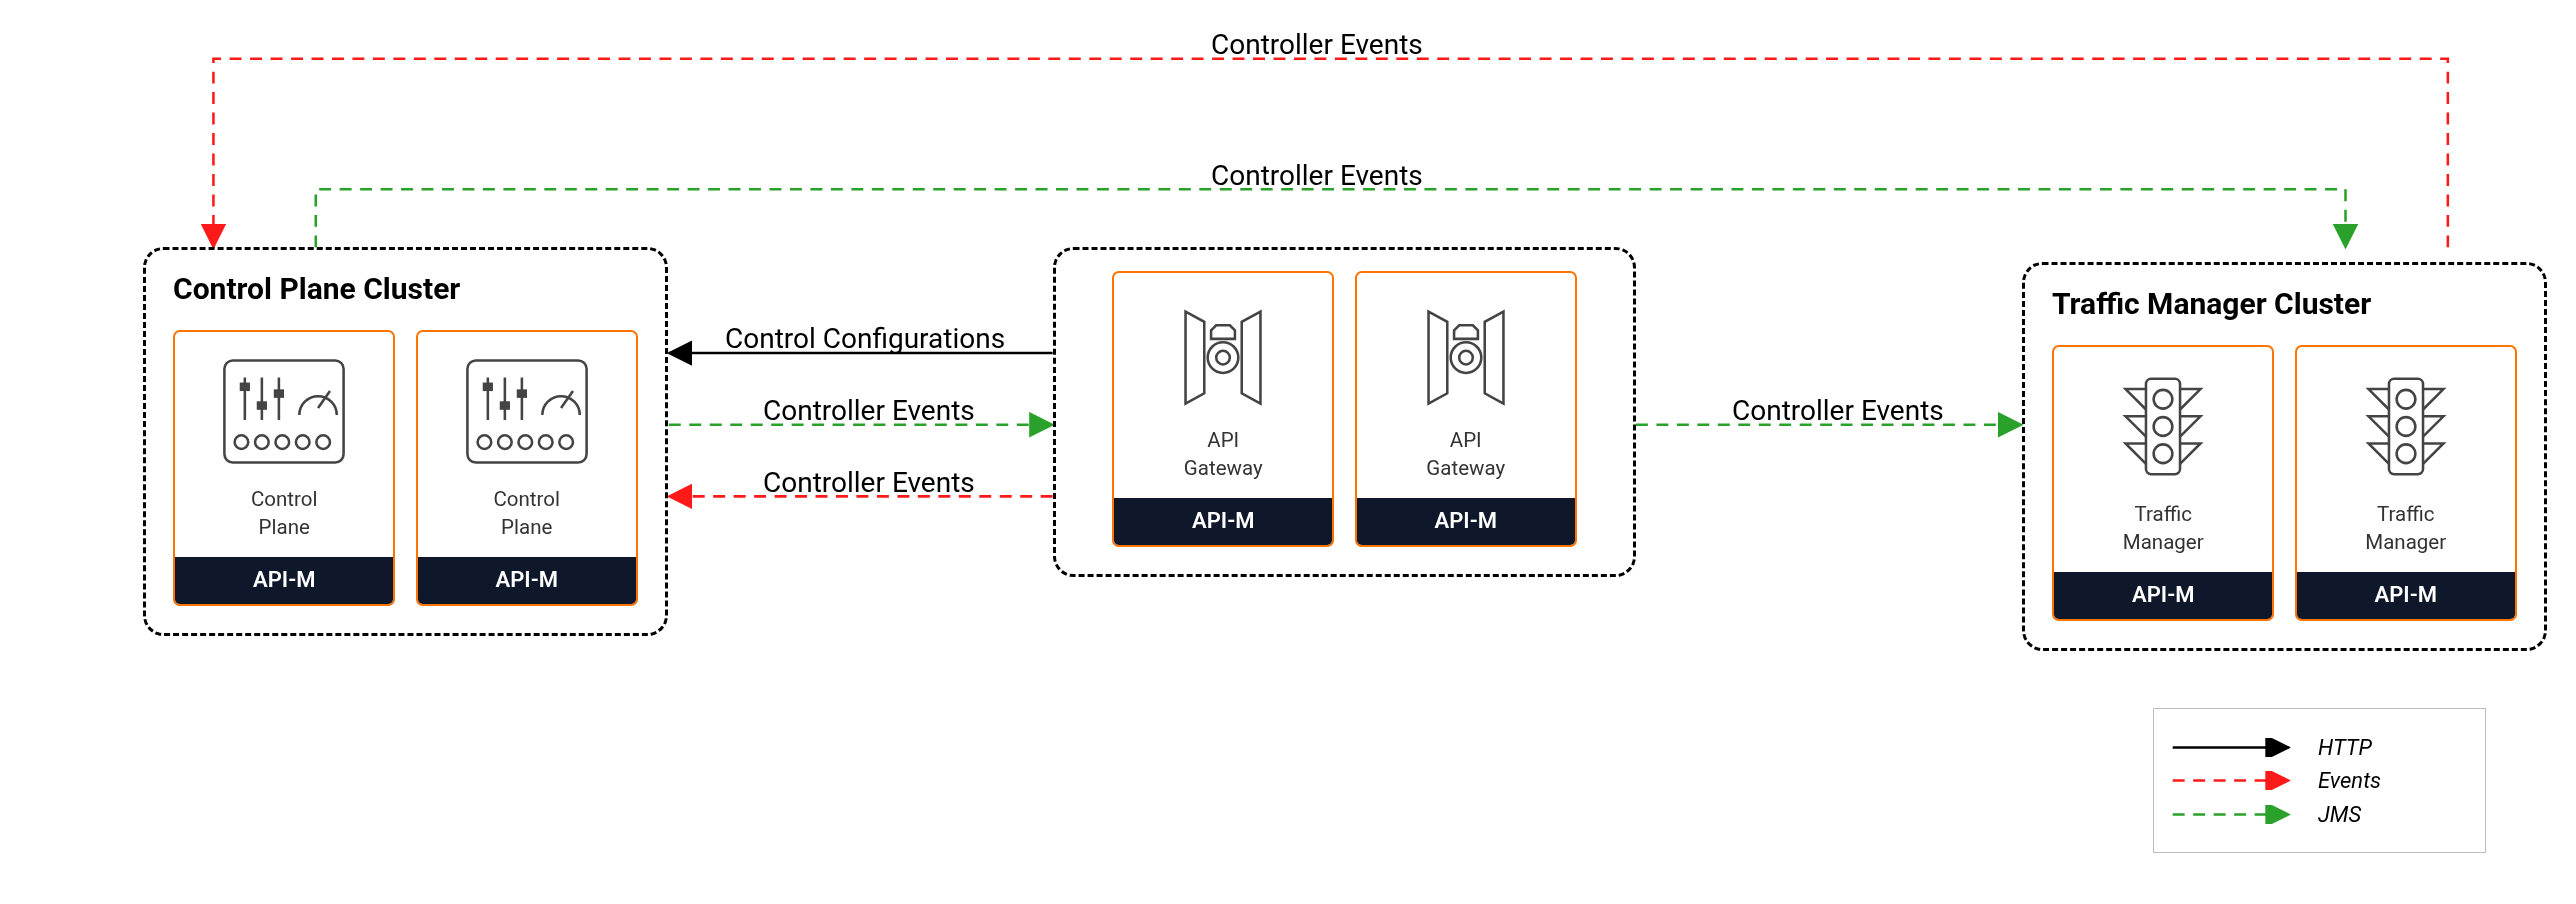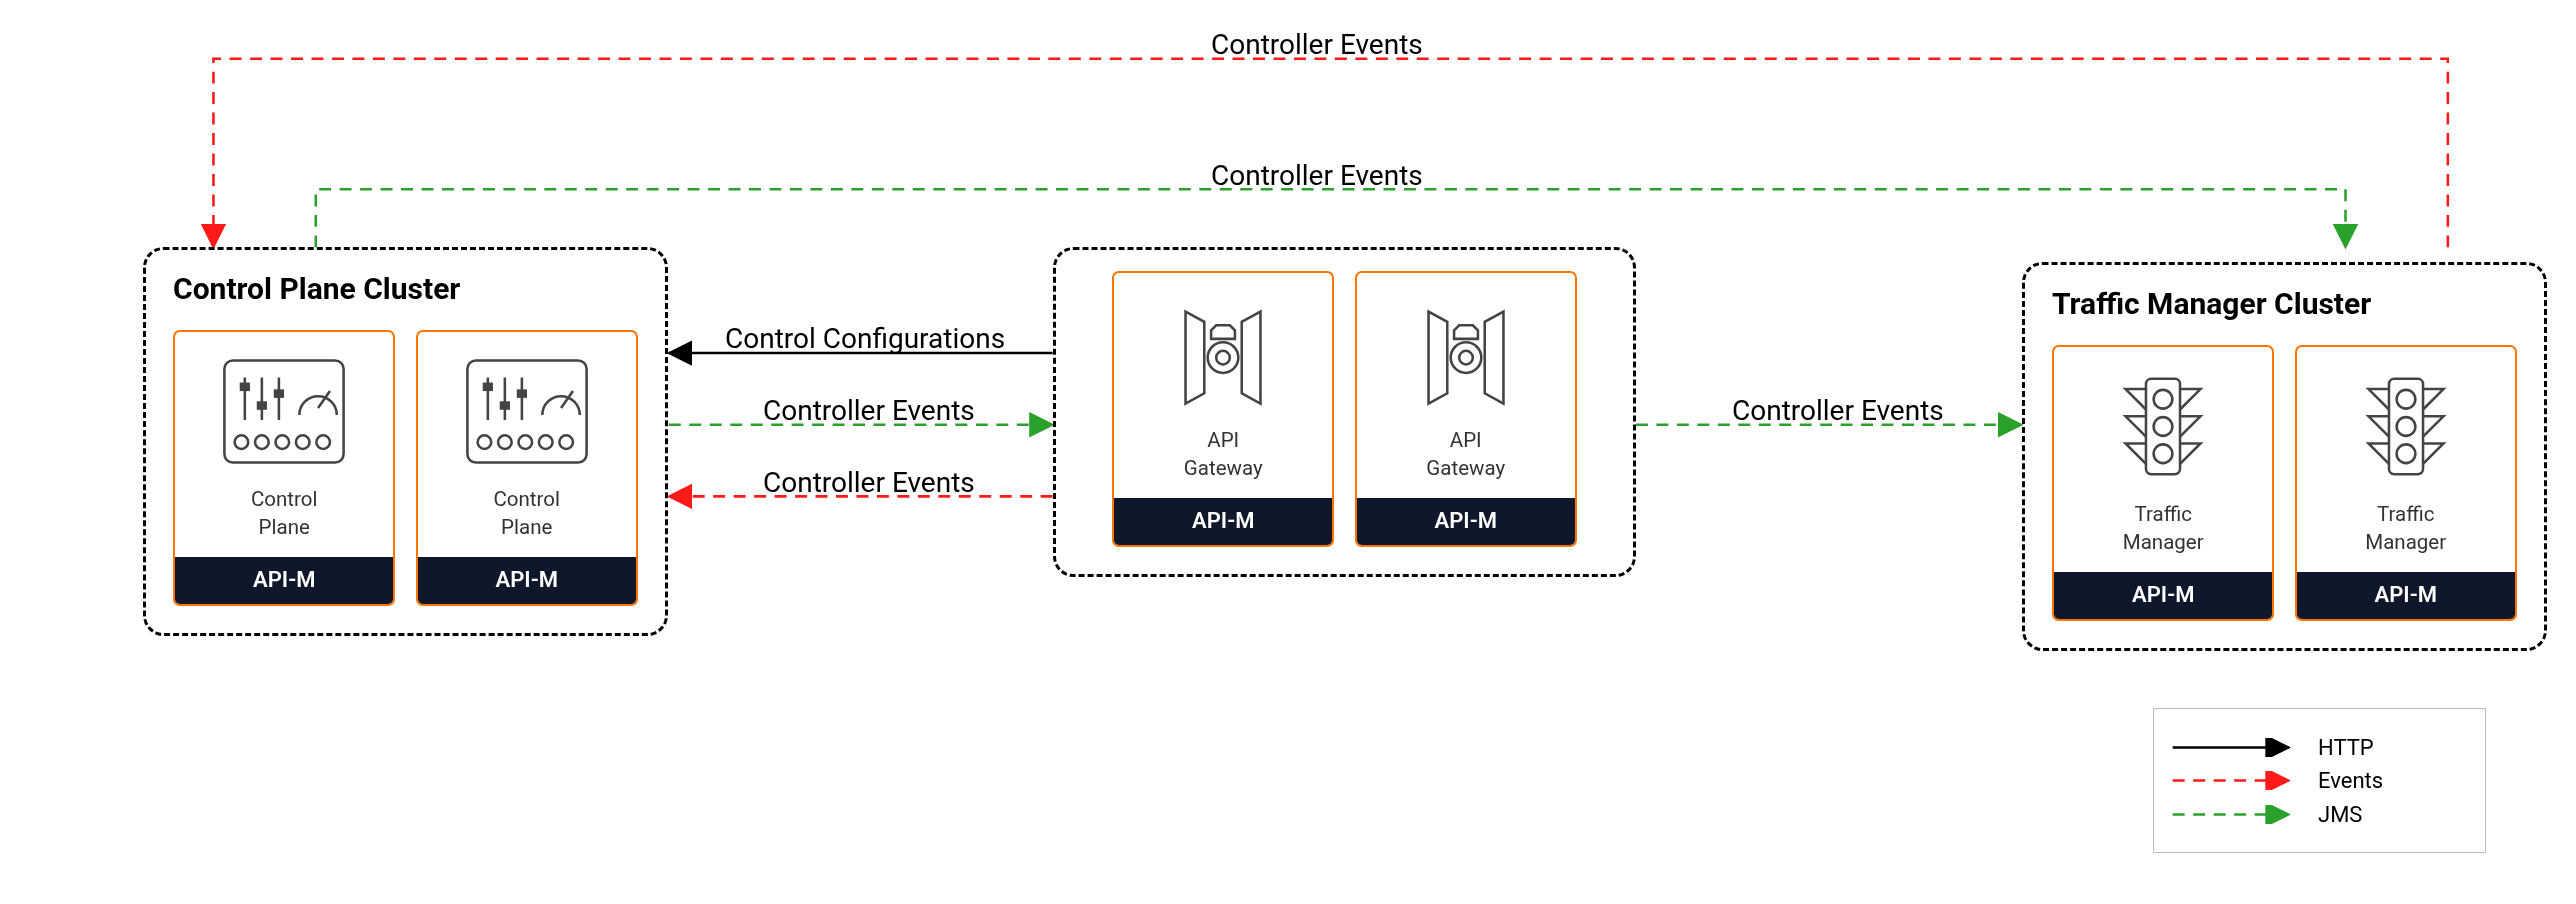--- a/index.html
+++ b/index.html
@@ -83,20 +83,21 @@
     position: absolute;
     border: 0.9px solid #bdbdbd;
     background: #fff;
     padding: 17px 24px 17px 17px;
   }
   .legend-row {
     display: flex;
     align-items: center;
     gap: 19px;
     margin: 8.5px 0;
+    font-style: italic;
   }
   .legend-swatch {
     width: 128px;
     height: 19px;
   }
   .legend-text {
     font-size: 22px;
     color: #000;
   }
   svg.overlay {

